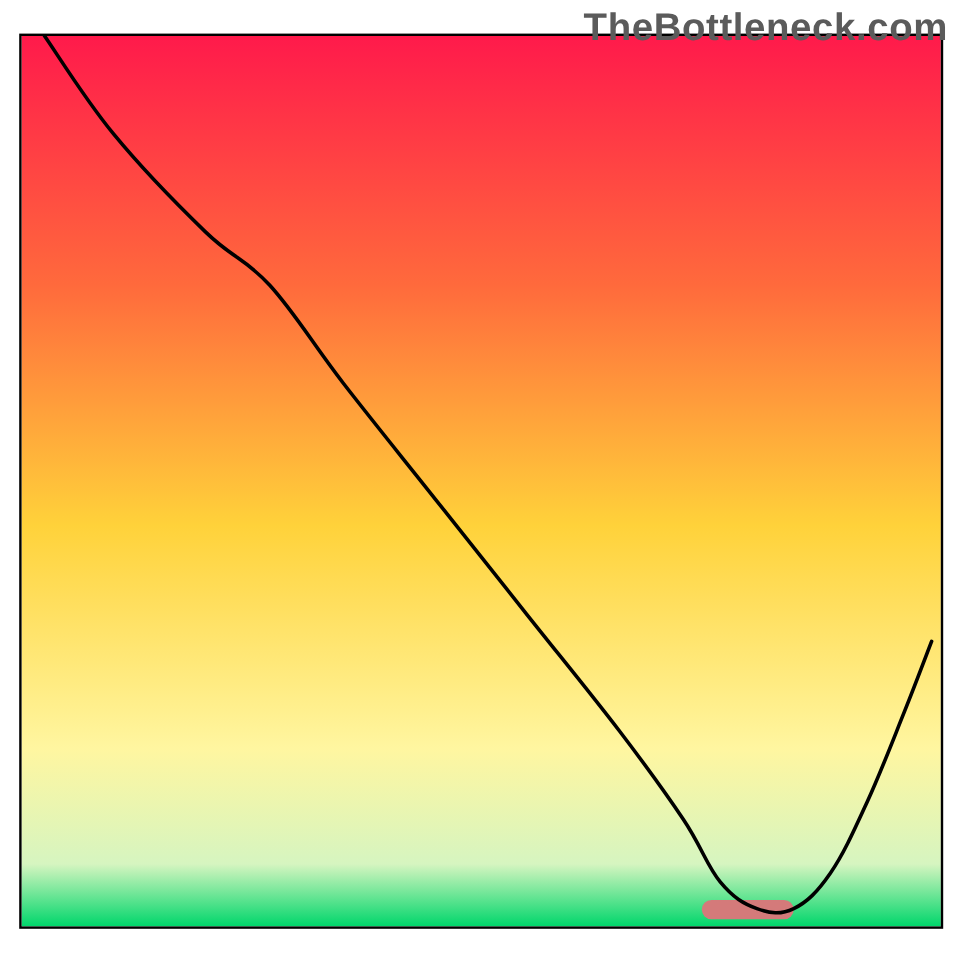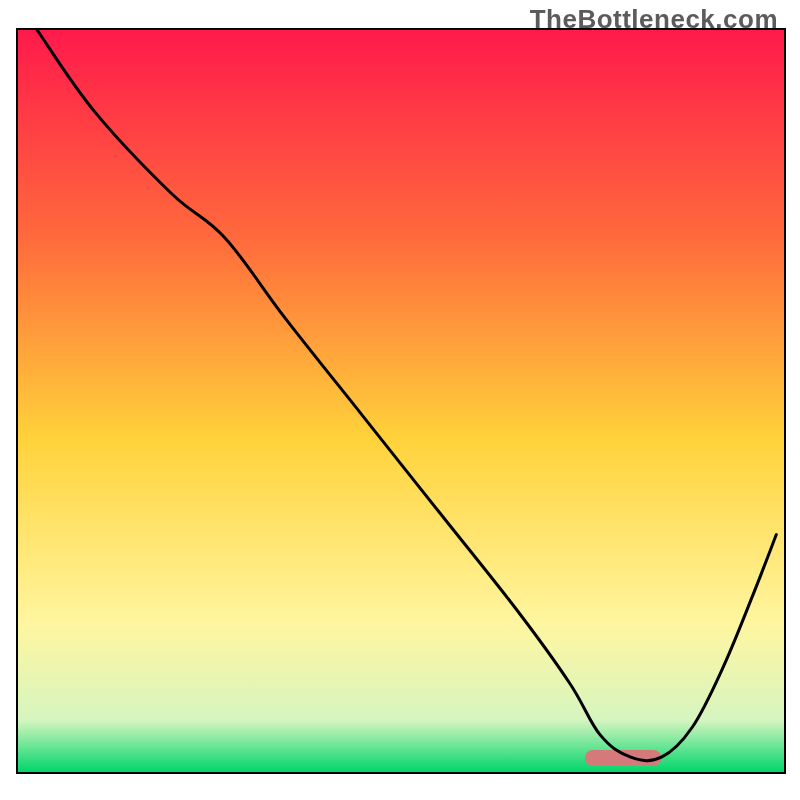--- a/index.html
+++ b/index.html
@@ -12,22 +12,22 @@
     background: #ffffff;
   }
   .stage {
     position: relative;
     width: 800px;
     height: 800px;
   }
   .watermark {
     position: absolute;
     top: 4px;
-    right: 22px;
-    font-size: 26px;
+    right: 10px;
+    font-size: 32px;
     font-weight: bold;
     color: #5b5b5b;
     letter-spacing: 0.5px;
     z-index: 10;
     user-select: none;
   }
   svg {
     position: absolute;
     left: 0;
     top: 0;

